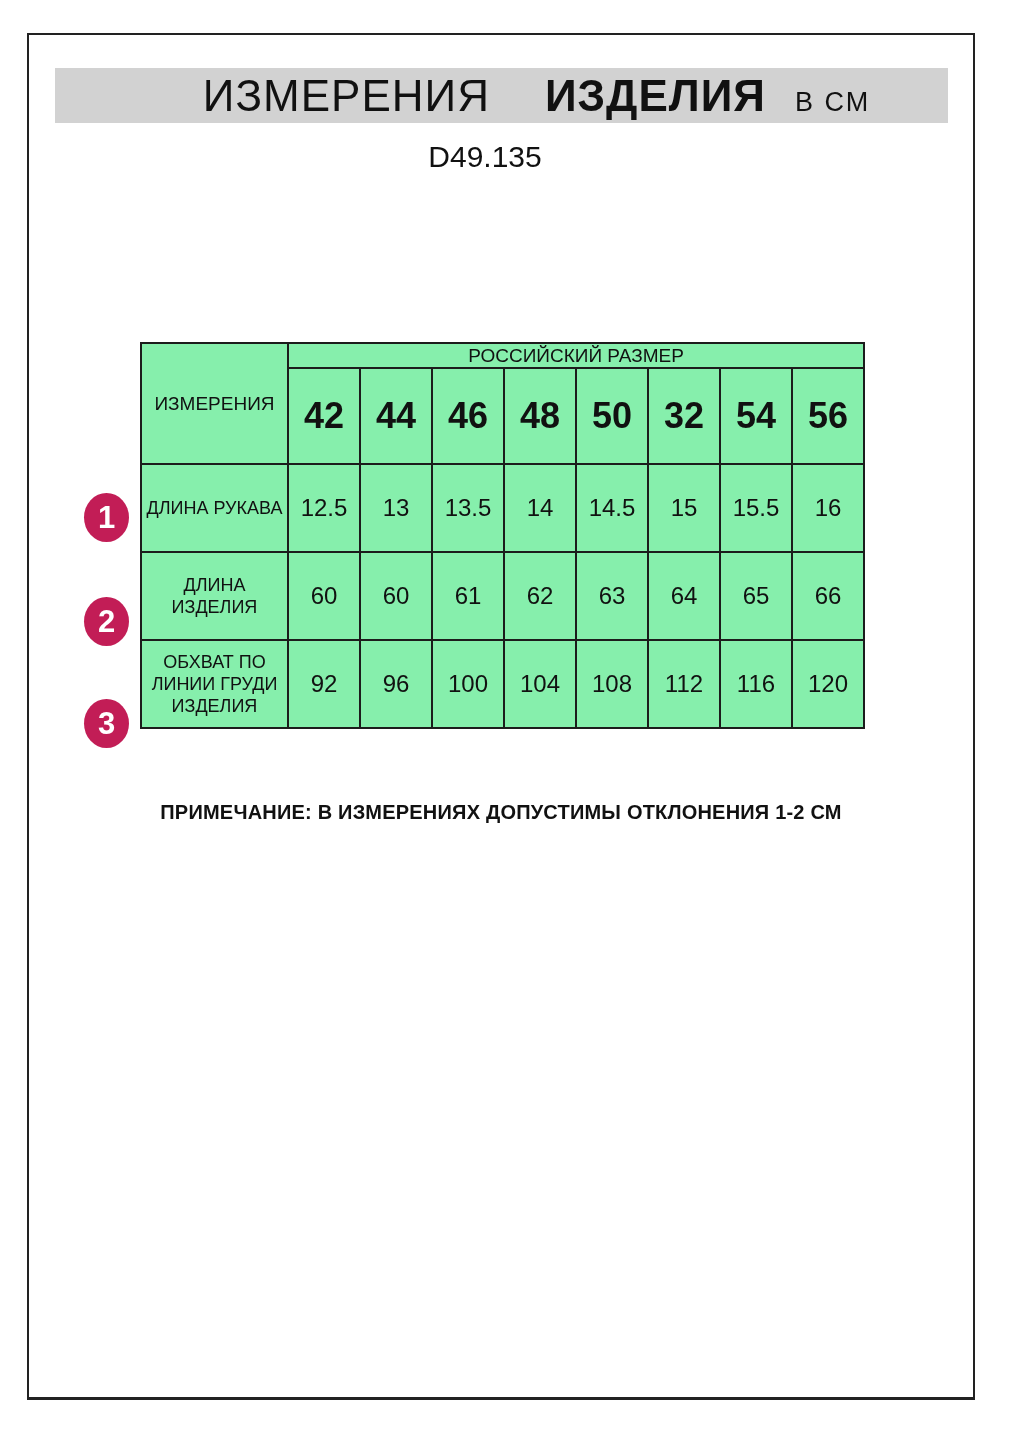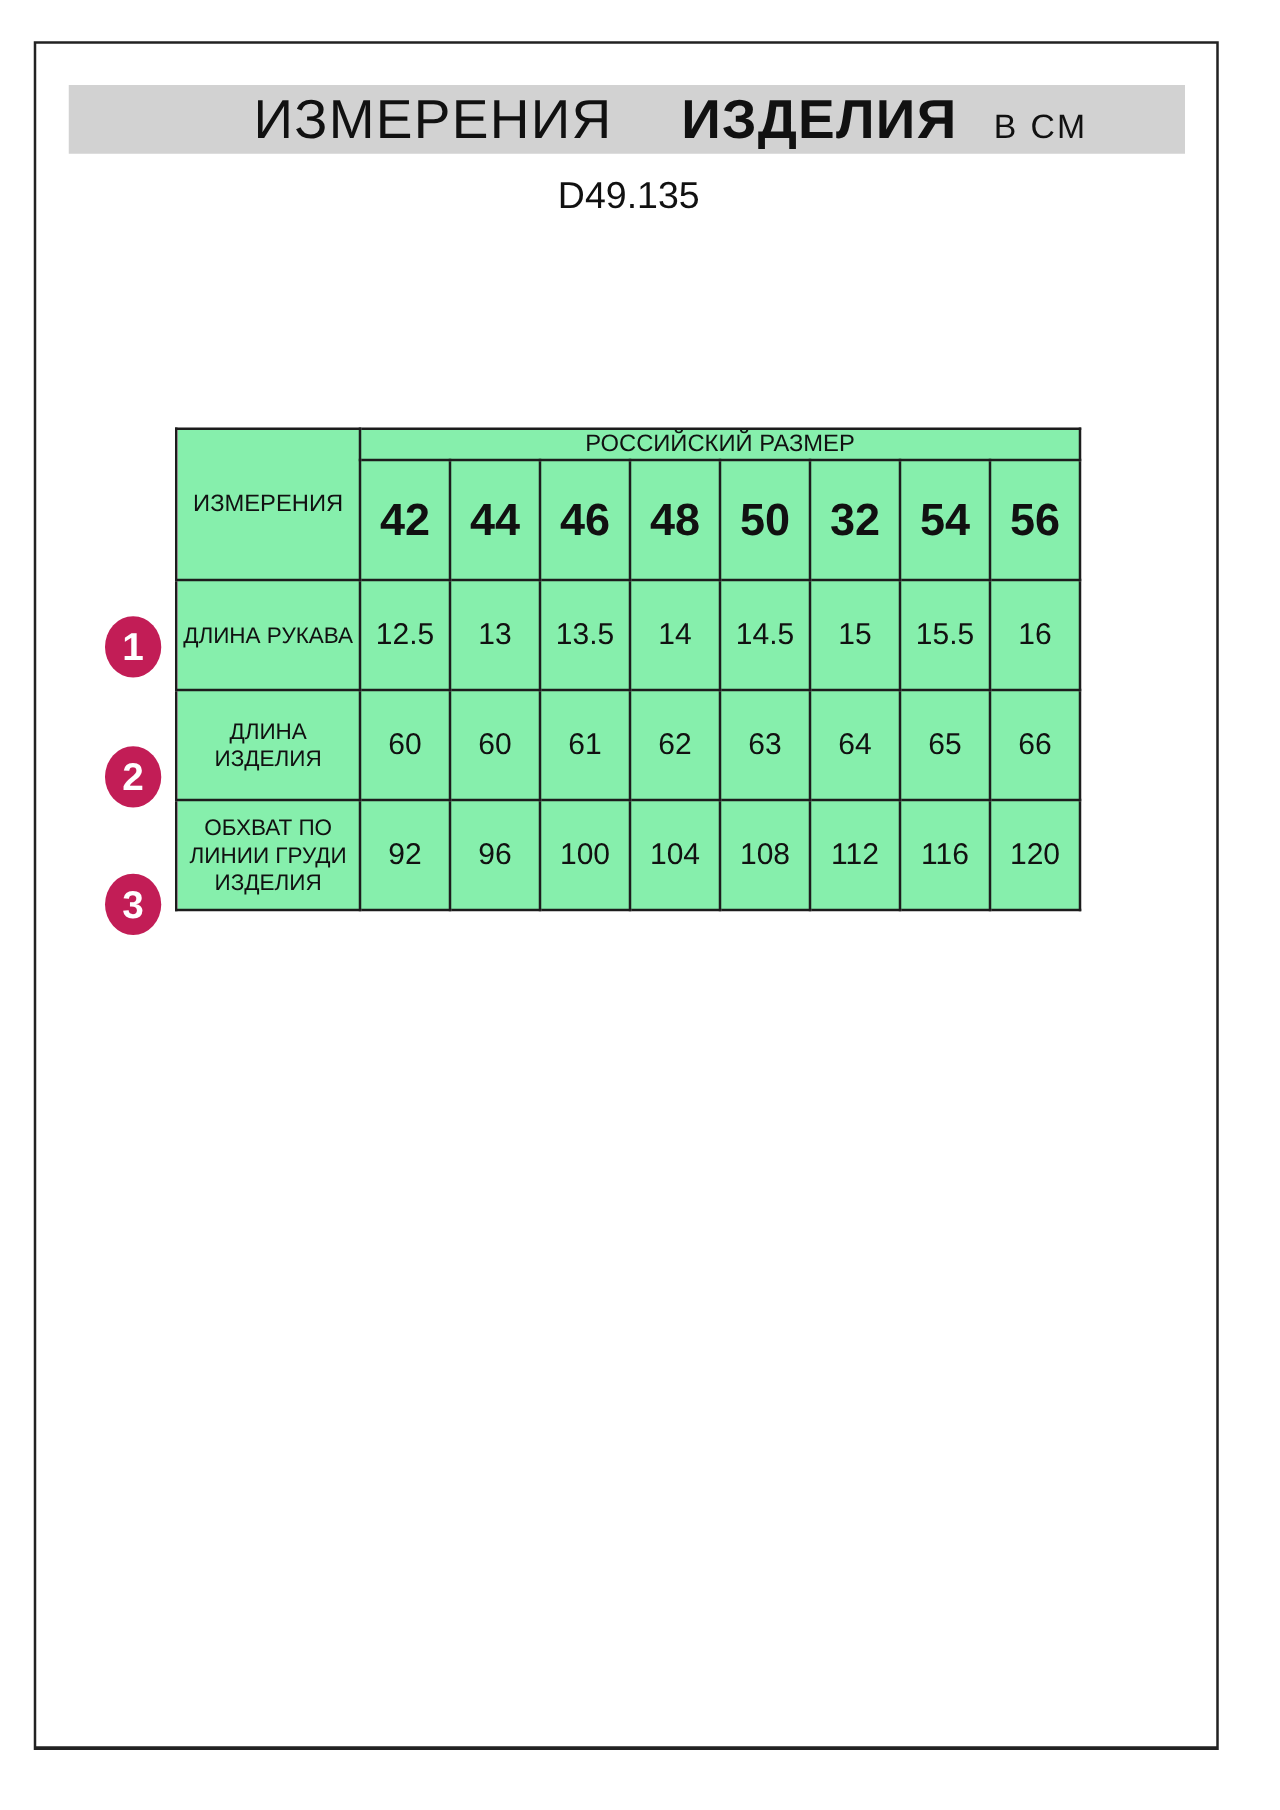--- a/index.html
+++ b/index.html
@@ -32,21 +32,21 @@
     justify-content: center;
     padding-left: 70px;
   }
   .header-bar .t1 { font-size: 44px; font-weight: 400; letter-spacing: 1px; }
   .header-bar .t2 { font-size: 44px; font-weight: 700; letter-spacing: 1px; margin-left: 55px; }
   .header-bar .t3 { font-size: 27px; font-weight: 400; letter-spacing: 2px; margin-left: 29px; }
   .header-bar span { line-height: 55px; }
 
   .model-code {
     position: absolute;
-    left: 29px; top: 140px; width: 948px;
+    left: 11px; top: 140px; width: 948px;
     text-align: center;
     font-size: 30px;
     font-weight: 400;
   }
 
   .description {
     position: absolute;
     left: 131px; top: 178px; width: 740px;
     text-align: center;
     font-size: 25px;
@@ -189,14 +189,15 @@
   <div class="circle circle-1" style="background: rgb(194, 29, 86);">
     <span>1</span>
   </div>
   <div class="circle circle-2" style="background: rgb(194, 29, 86);">
     <span>2</span>
   </div>
   <div class="circle circle-3" style="background: rgb(194, 29, 86);">
     <span>3</span>
   </div>
 
+  <div class="note">ПРИМЕЧАНИЕ: В ИЗМЕРЕНИЯХ ДОПУСТИМЫ ОТКЛОНЕНИЯ 1-2 СМ</div>
 
 </div>
 
 </body></html>

